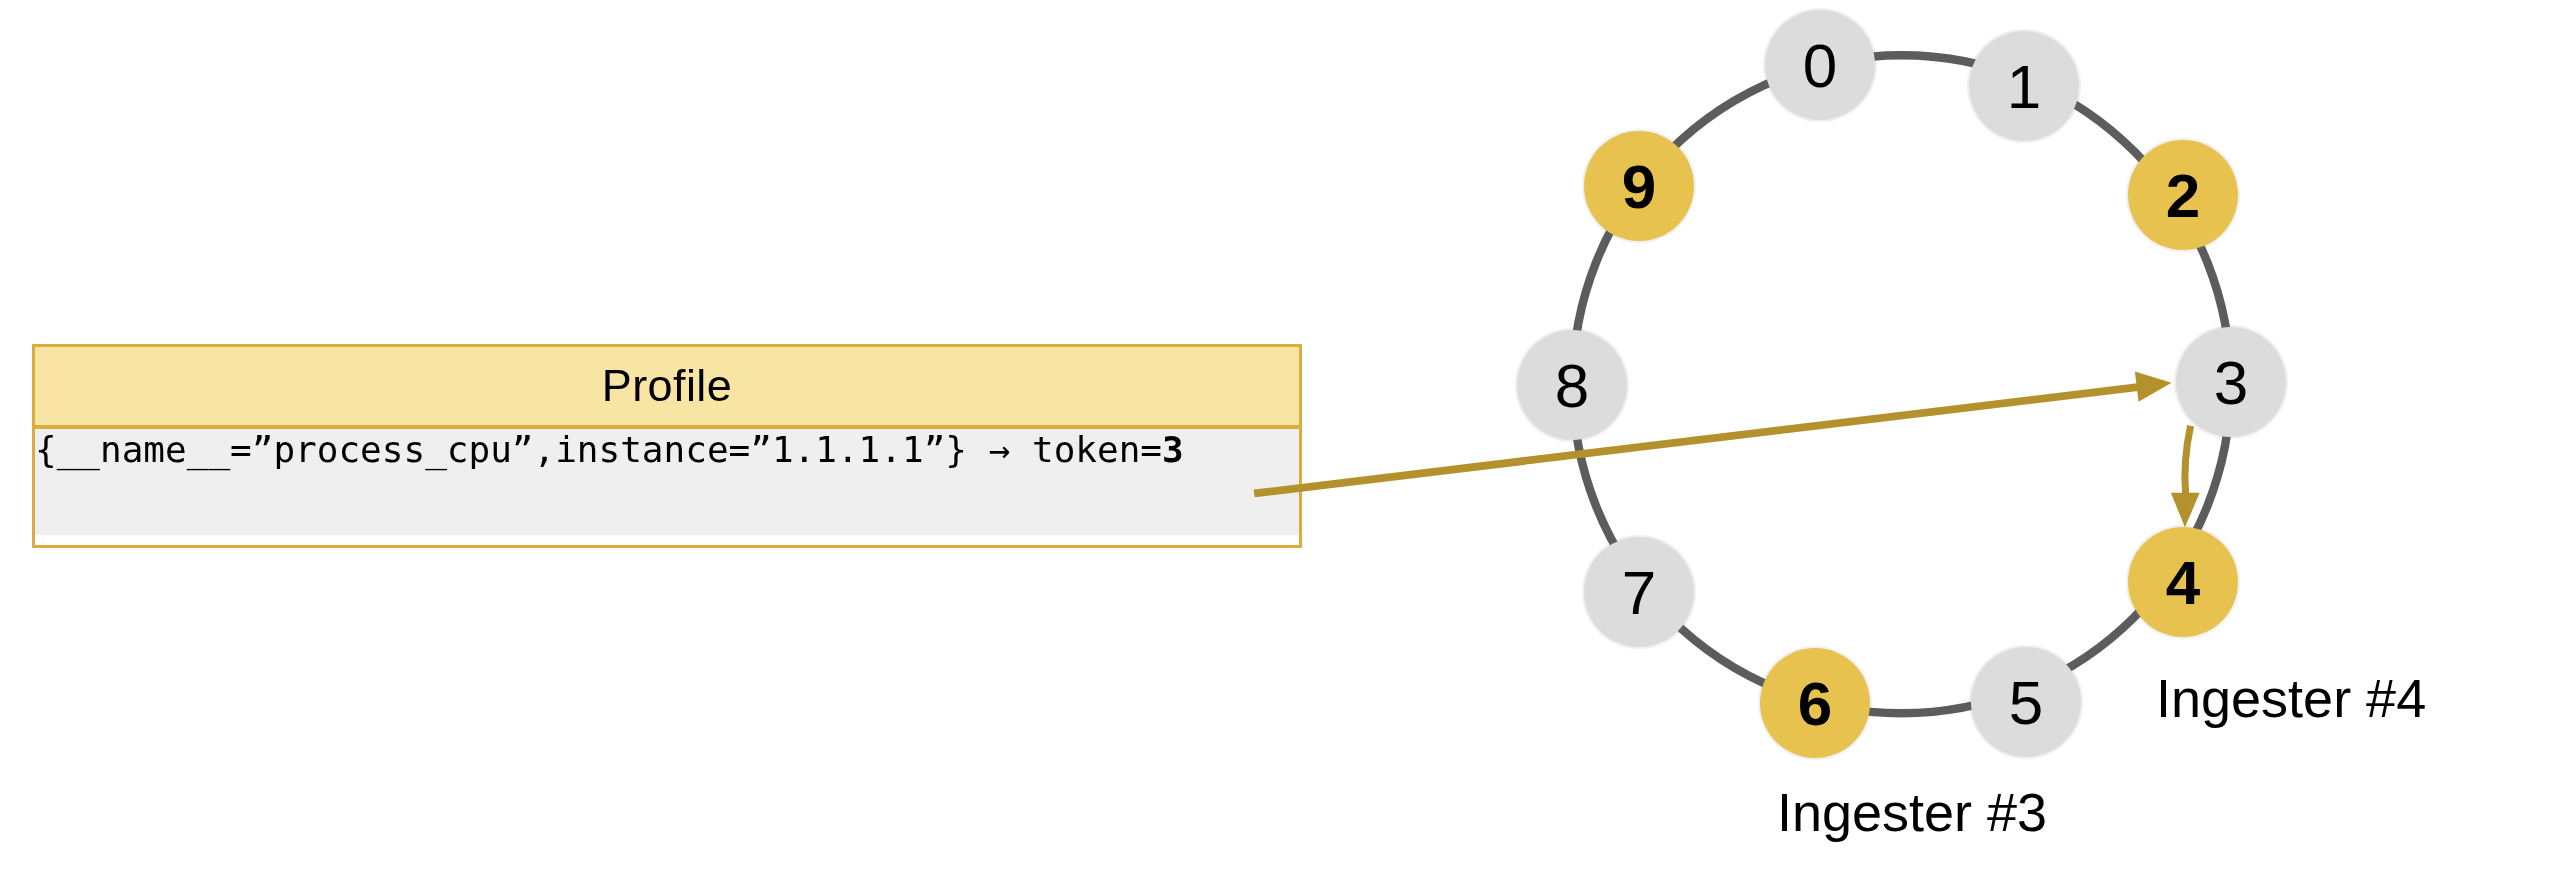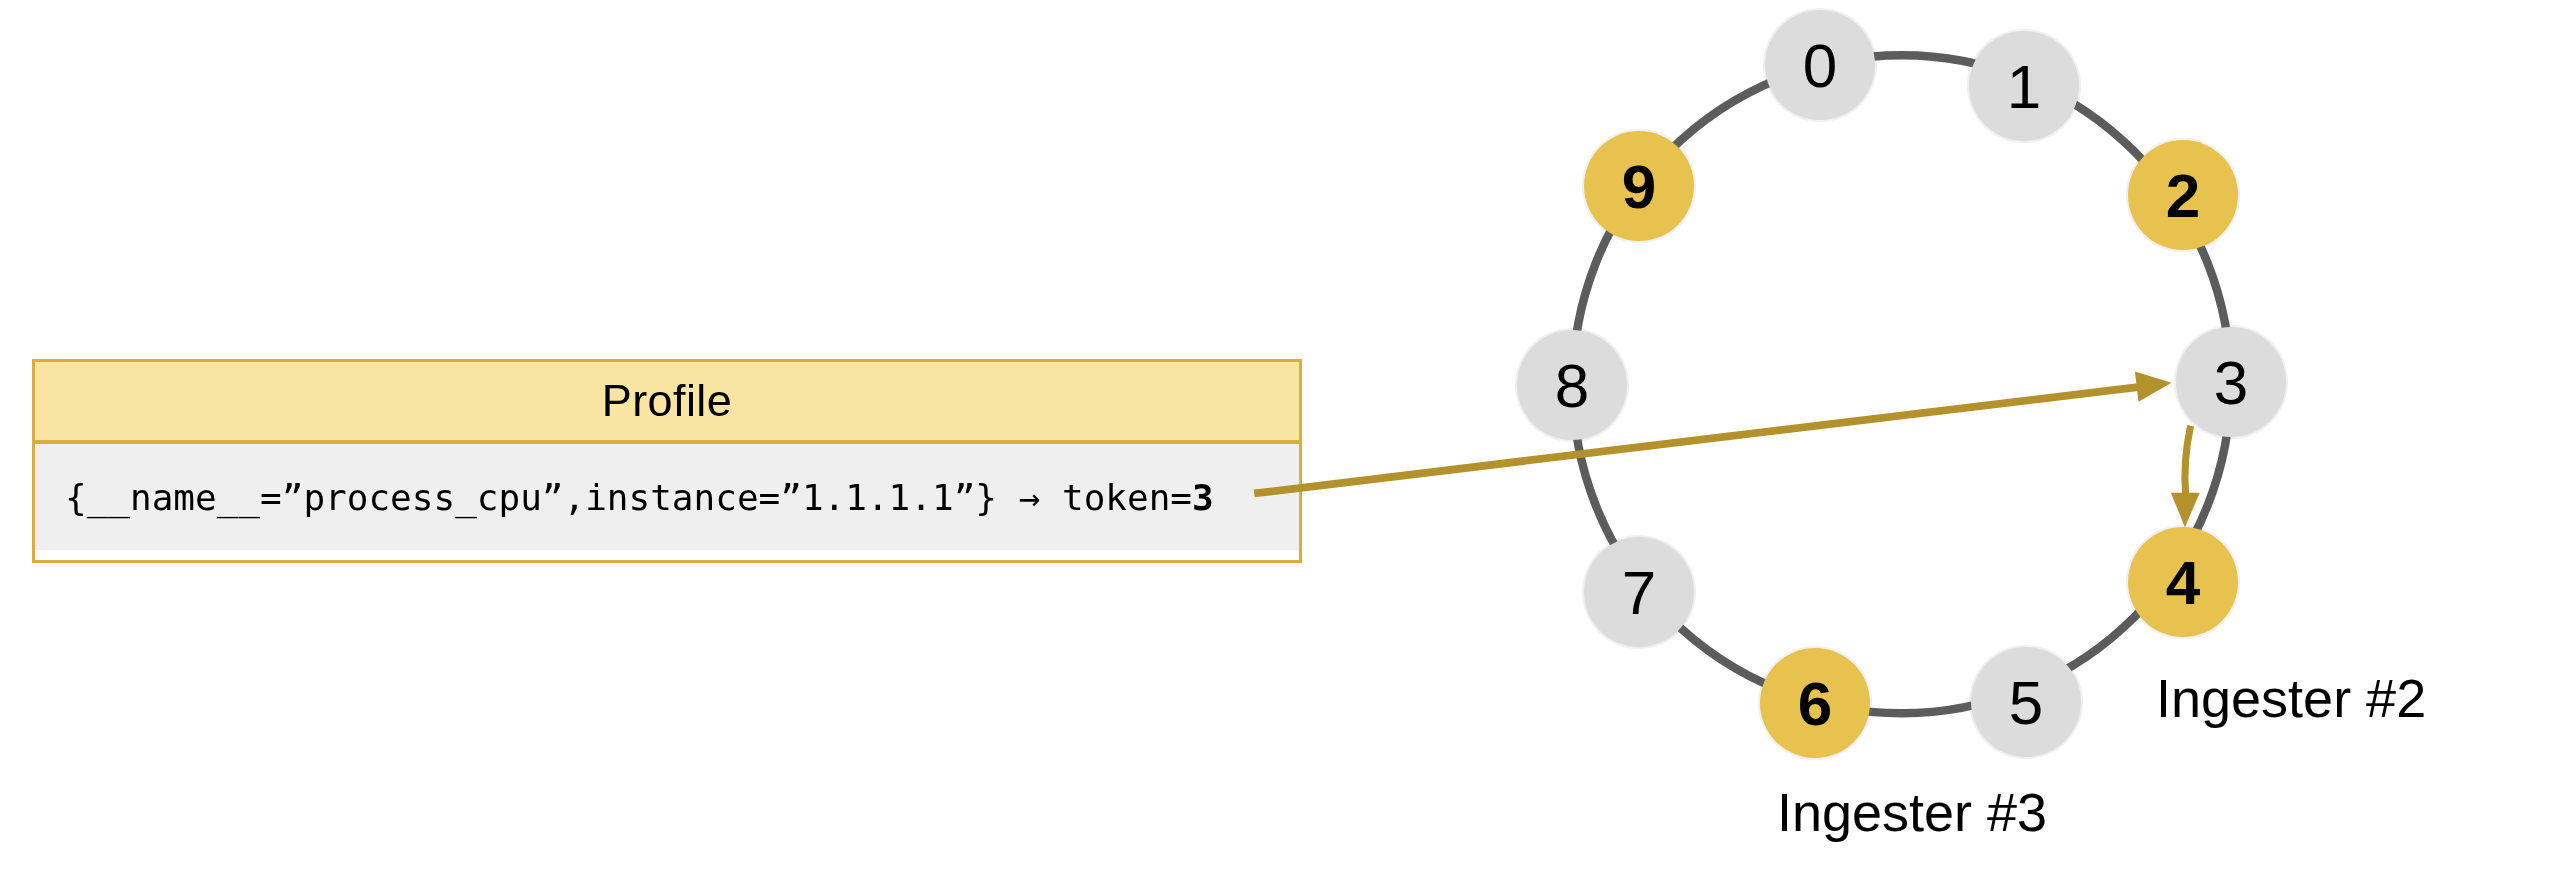--- a/index.html
+++ b/index.html
@@ -8,21 +8,21 @@
     width: 2576px;
     height: 877px;
     background: var(--page-bg, #ffffff);
     font-family: "Liberation Sans", sans-serif;
     overflow: hidden;
   }
 
   
   .profile-box {
     position: absolute;
-    left: 32px; top: 359px;
+    left: 32px; top: 344px;
     width: 1270px; height: 204px;
     box-sizing: border-box;
     border: 3.5px solid var(--box-border, #DBAC3E);
     z-index: 1;
   }
   .profile-header {
     box-sizing: border-box;
     height: 82px;
     background: var(--box-header-fill, #F9E5A3);
     border-bottom: 4.2px solid var(--box-border, #DBAC3E);
@@ -30,22 +30,21 @@
   }
   .profile-title {
     font-size: 45px;
     color: var(--text, #000);
     letter-spacing: 0.4px;
   }
   .profile-body {
     box-sizing: border-box;
     height: 106px;
     background: var(--box-body-fill, #EFEFEF);
-    display: flex; align-items: center;
-    padding-left: 30px;
+    display: flex; align-items: flex-start;
   }
   .series-line {
     font-family: "DejaVu Sans Mono", monospace;
     font-size: 36px;
     color: var(--text, #000);
     white-space: pre;
   }
   .series-line b { font-weight: bold; }
 
   
@@ -109,17 +108,17 @@
   <div class="node" style="left:1969px; top:31px;">1</div>
   <div class="node hl" style="left:2128px; top:140px;">2</div>
   <div class="node" style="left:2176px; top:327px;">3</div>
   <div class="node hl" style="left:2128px; top:527px;">4</div>
   <div class="node" style="left:1971px; top:647px;">5</div>
   <div class="node hl" style="left:1760px; top:648px;">6</div>
   <div class="node" style="left:1584px; top:537px;">7</div>
   <div class="node" style="left:1517px; top:330px;">8</div>
   <div class="node hl" style="left:1584px; top:131px;">9</div>
 
-  <div class="ing-label" style="left:2156px; top:698px; transform:translateY(-50%);">Ingester #2</div>
+  <div class="ing-label" style="left:2156px; top:698px; transform:translateY(-50%);">Ingester #4</div>
   <div class="ing-label" style="left:1912px; top:812px; transform:translate(-50%,-50%);">Ingester #3</div>
 
 </div>
 
 
 </body></html>

